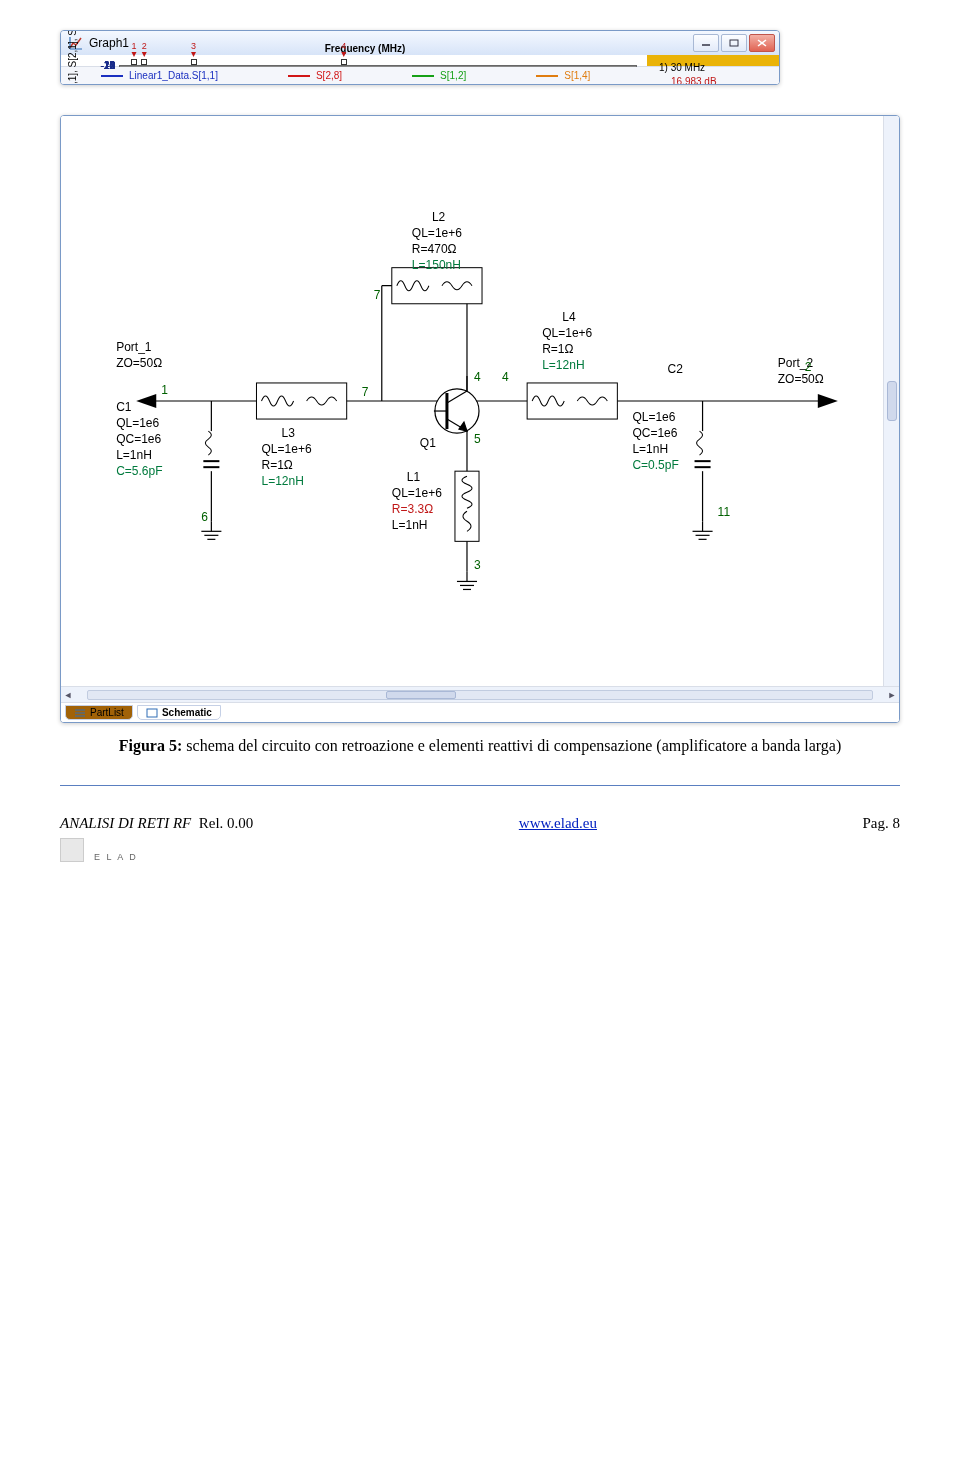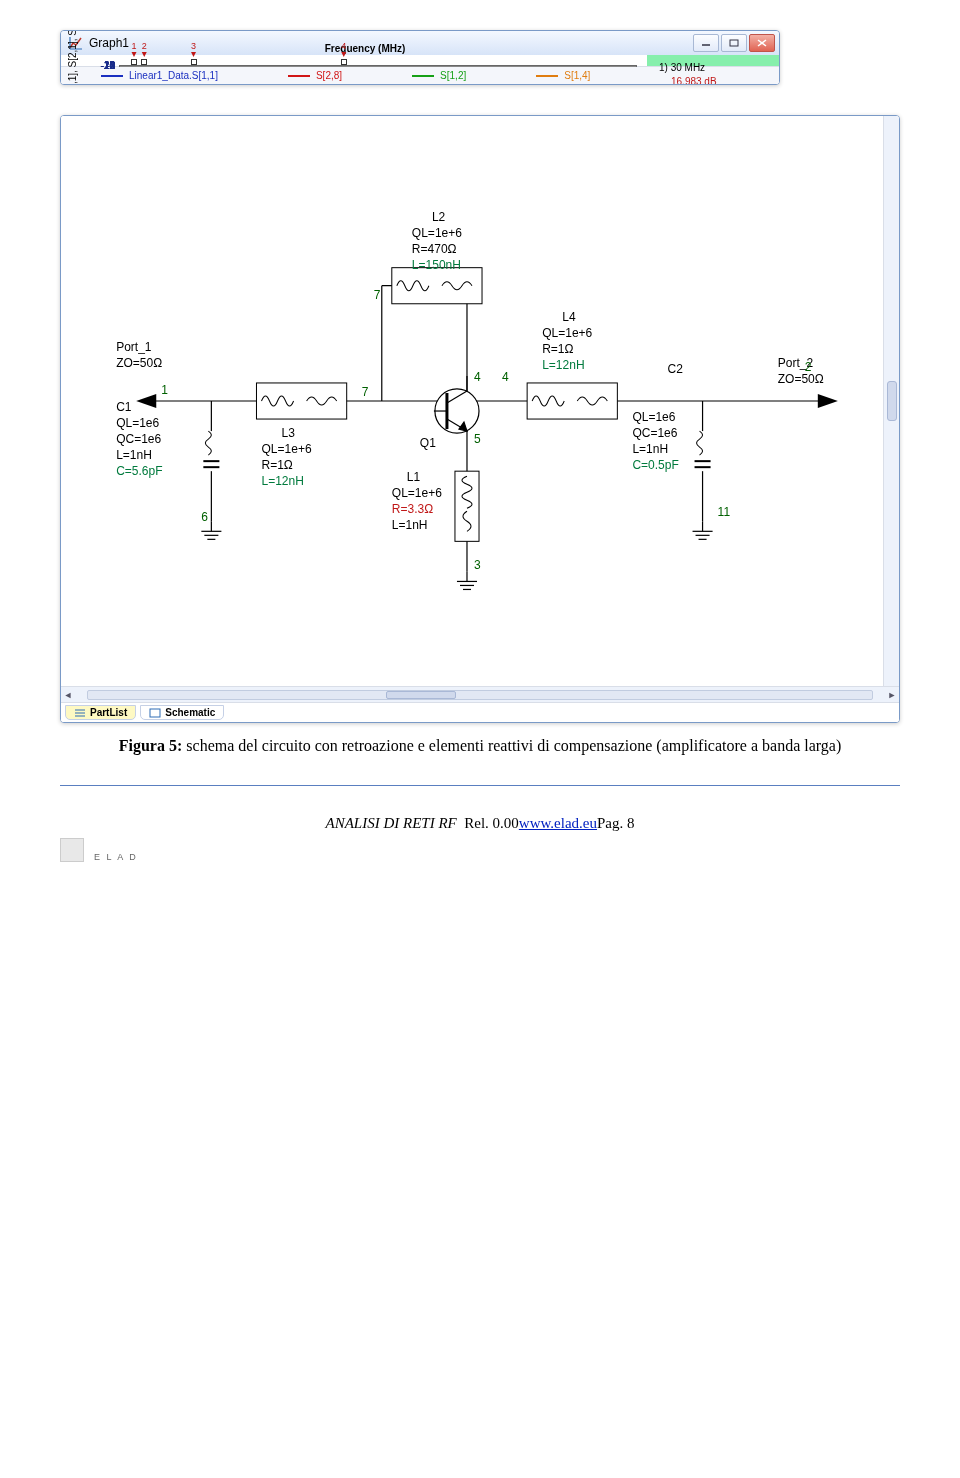--- a/index.html
+++ b/index.html
@@ -12,21 +12,21 @@
   .titlebar .icon { width:14px; height:14px; display:inline-block; }
   .winbtns { display:flex; gap:2px;}
   .winbtn { width:26px; height:18px; border:1px solid #a8b8d4; border-radius:2px; background:linear-gradient(#fcfdff,#e2eaf9); display:flex; align-items:center; justify-content:center; font-size:9px; color:#334; }
   .winbtn.close { background:linear-gradient(#f3b0a5,#e06353); color:#fff; border-color:#c0544a; }
   .winbody { background:#fff; }
 
   .caption { text-align:center; font-size: 16px; margin: 10px 0 50px; }
   .caption b { font-weight: bold; }
 
   .footer-sep { border-top:1px solid #5a7fc0; margin: 30px 0 6px; }
-  .footer { display:flex; justify-content:center; font-size:15px; padding: 0 0 10px; margin-top: 29px; }
+  .footer { display:flex; justify-content:space-between; font-size:15px; padding: 0 0 10px; margin-top: 29px; }
   .footer a { color: #0020c0; text-decoration: underline; }
   .elad { font-family: Arial, sans-serif; font-size:9px; color:#666; margin-left:6px; letter-spacing:2px;}
   .eladmark { display:flex; align-items:flex-end; gap:4px; margin-top:-4px; }
   .eladbox { width:24px; height:24px; background:#e8e8e8; border:1px solid #ccc;}
 
   
   .chartwin { width: 720px; }
   .yaxislabel { display:flex; align-items:center; justify-content:center; width:22px; font-size:10px; }
   .yaxislabel span { transform: rotate(-90deg); white-space:nowrap; }
   .plotarea { position:relative; flex:1; padding: 6px 6px 0 0; }
@@ -39,36 +39,36 @@
   .xlabel { position:absolute; left:0; right:0; bottom:12px; text-align:center; font-size:10px; font-weight:bold; color:#000;}
   .plot-svg { position:absolute; left:36px; top:10px; right:10px; bottom:48px; }
   .legend { display:flex; background:#f4f6fb; border-top:1px solid #d9dee8; padding:3px 40px; font-size:10px; font-weight:normal; gap:70px; }
   .legend .li { display:flex; align-items:center; gap:6px; }
   .legend .sw { width:22px; height:0; border-top:2px solid; }
   .markerinfo { position:absolute; right: -118px; top: 6px; width:110px; font-size:10px; line-height:1.35; }
   .markerinfo .hdr{ color:#000; }
   .markerinfo .val{ color:#c01818; padding-left:12px;}
   .thumb { width:10px; height:40px; background:#d0d9ec; border:1px solid #a9b8d6; border-radius:3px; margin:0 auto;}
   .chart-container { display:flex; }
-  .chart-right { width:132px; position:relative; background:#86efac;}
+  .chart-right { width:132px; position:relative; background:#eab308;}
   
   .marker { position:absolute; font-size:9px; color:#c01818; text-align:center; transform:translate(-50%,-100%);}
   .marker .sq { width:6px; height:6px; border:1px solid #333; background:#fff; margin:2px auto 0; }
   .marker .arrow { font-size:10px; color:#c01818; line-height:6px;}
   
   .schwin { width:840px; margin-top:30px; }
   .schbody { display:flex; height:570px; }
   .schcanvas { flex:1; background:#fff; position:relative; }
   .schright { width:16px; background:#edf2fb; border-left:1px solid #d9dee8; display:flex; align-items:center; justify-content:center;}
   .schbottom { display:flex; height:16px; background:#edf2fb; border-top:1px solid #d9dee8; align-items:center; }
   .schbottom .track { flex:1; height:10px; margin:0 12px; background:#e2e8f4; border:1px solid #c1ccE0; position:relative; border-radius:2px;}
   .schbottom .thumbh { position:absolute; left:38%; width:70px; height:8px; background:#d0d9ec; border:1px solid #a9b8d6; border-radius:2px;}
   .schbottom .arrow { width:14px; text-align:center; font-size:9px; color:#556;}
   .tabs { display:flex; gap:4px; padding:2px 4px; background:#fff; border-top:1px solid #d9dee8;}
-  .tab { display:flex; align-items:center; gap:4px; padding:1px 8px; border:1px solid #c5d0e6; border-radius: 0 0 5px 5px; font-size:10px; background:#fef9c3;font-weight:bold;}
+  .tab { display:flex; align-items:center; gap:4px; padding:1px 8px; border:1px solid #c5d0e6; border-radius: 0 0 5px 5px; font-size:10px; background:#a16207;}
   .tab.active { background:#fff; font-weight:bold;}
   .tabicon { width:12px; height:10px; display:inline-block; }
   
   .schsvg text { font-family: Arial, sans-serif; font-size:12px; }
 </style>
 </head>
 <body>
 <div class="page">
 
 <div class="win chartwin">

